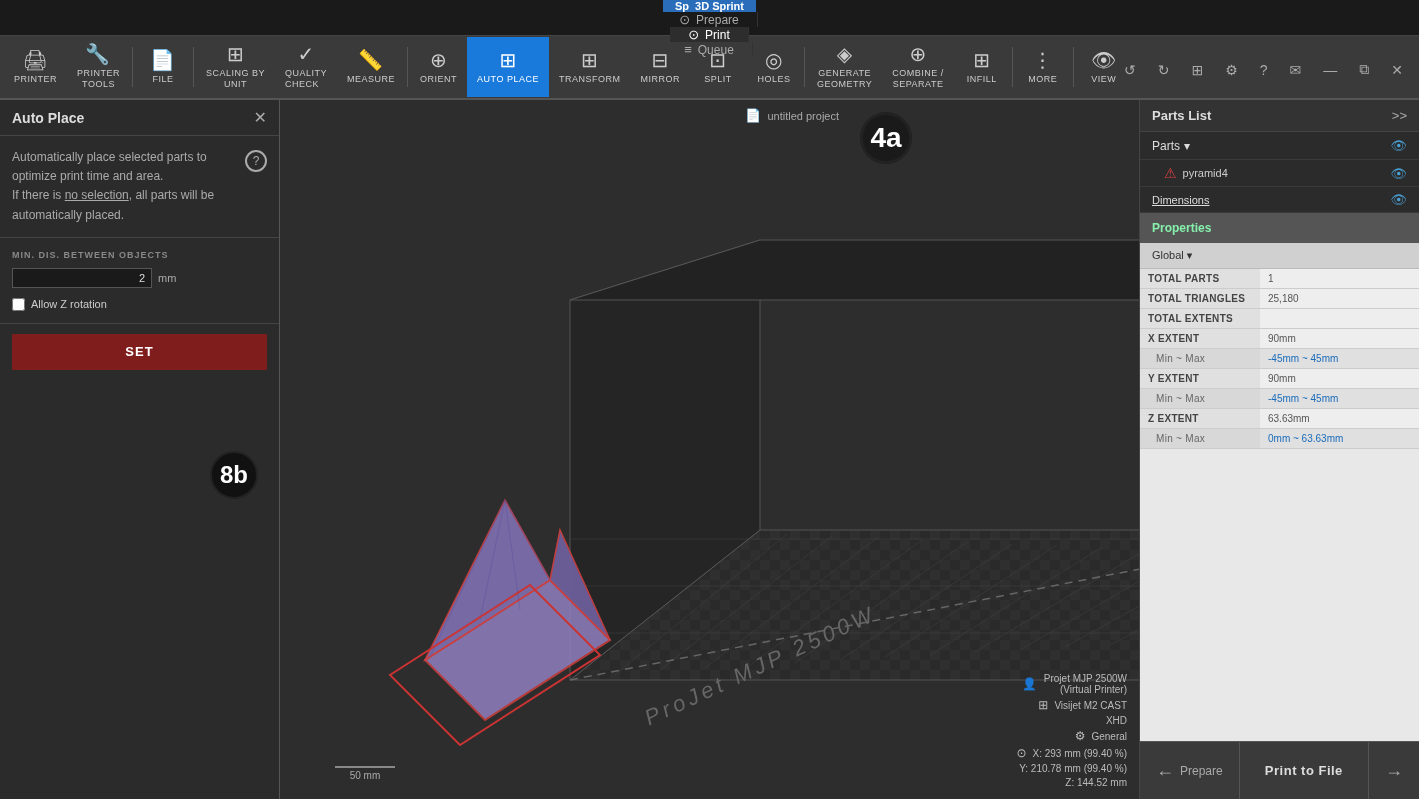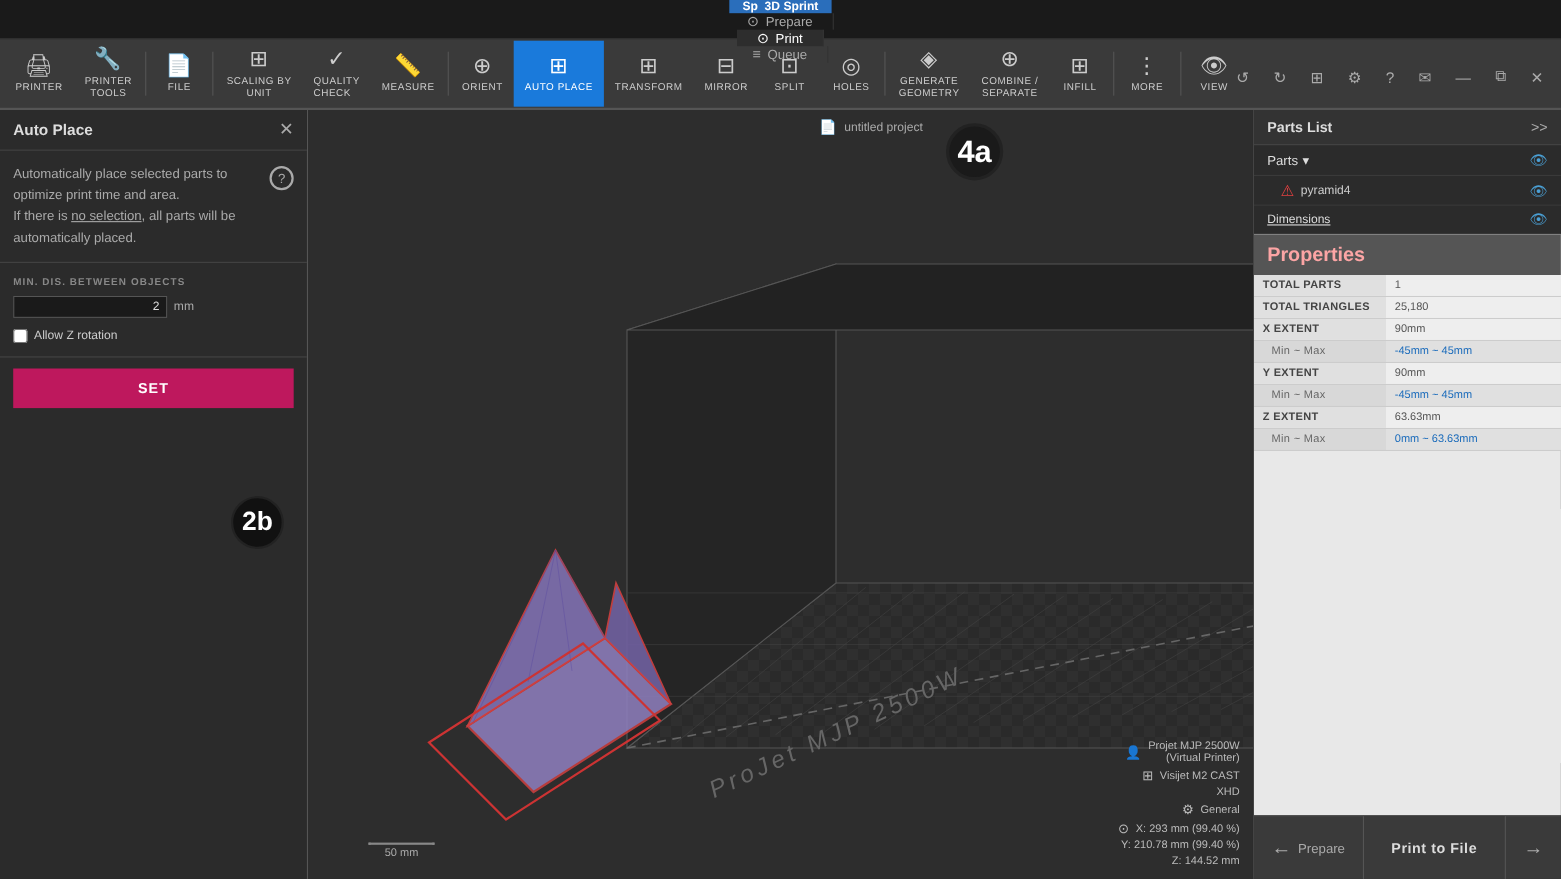--- a/index.html
+++ b/index.html
@@ -55,21 +55,21 @@
     .help-circle { width: 22px; height: 22px; border-radius: 50%; border: 2px solid #aaa; display: flex; align-items: center; justify-content: center; font-size: 12px; color: #aaa; flex-shrink: 0; margin-top: 2px; cursor: pointer; }
     .panel-section { padding: 12px; border-bottom: 1px solid #444; }
     .section-label { font-size: 9px; letter-spacing: 1px; color: #888; margin-bottom: 8px; font-weight: bold; }
     .input-row { display: flex; align-items: center; gap: 6px; }
     .num-input { background: #1a1a1a; border: 1px solid #555; color: #ddd; font-size: 11px; padding: 3px 6px; width: 140px; text-align: right; }
     .unit-label { color: #aaa; font-size: 11px; }
     .checkbox-row { display: flex; align-items: center; gap: 6px; margin-top: 10px; }
     .checkbox-row input { width: 13px; height: 13px; }
     .checkbox-label { color: #ccc; font-size: 11px; }
     .set-btn {
-      margin: 10px 12px; background: #be185d; color: #fff; border: none; height: 36px;
+      margin: 10px 12px; background: #7f1d1d; color: #fff; border: none; height: 36px;
       font-size: 13px; letter-spacing: 1px; cursor: pointer; width: calc(100% - 24px); font-weight: bold;
     }
 
     
     #viewport {
       flex: 1; background: #2d2d2d; position: relative; overflow: hidden;
     }
 
     
     .printer-label {
@@ -121,21 +121,21 @@
     .part-error { color: #e04040; font-size: 14px; }
     .part-name { color: #ccc; font-size: 11px; }
     .part-eye { color: #4a9fd4; font-size: 13px; cursor: pointer; }
     .dim-row { display: flex; align-items: center; justify-content: space-between; padding: 5px 12px; border-bottom: 1px solid #3a3a3a; }
     .dim-label { color: #ddd; font-size: 11px; text-decoration: underline; }
     .dim-eye { color: #4a9fd4; font-size: 13px; cursor: pointer; }
 
     
     .props-section { flex: 1; background: #e8e8e8; overflow-y: auto; }
     .props-header { background: #555; padding: 8px 12px; }
-    .props-title { color: #fca5a5; font-size: 18px; font-weight: bold; }
+    .props-title { color: #86efac; font-size: 12px; font-weight: bold; }
     .props-body { background: #e8e8e8; }
     .props-global-header { padding: 6px 12px; background: #d0d0d0; display: flex; align-items: center; gap: 4px; border-bottom: 1px solid #bbb; }
     .props-global-label { font-size: 11px; color: #333; cursor: pointer; }
     .props-table { width: 100%; }
     .props-row { display: flex; border-bottom: 1px solid #ccc; }
     .props-key { flex: 0 0 120px; padding: 4px 8px; font-size: 10px; font-weight: bold; color: #444; letter-spacing: 0.3px; background: #e0e0e0; }
     .props-val { flex: 1; padding: 4px 8px; font-size: 10px; color: #555; background: #eee; }
     .props-sub { background: #d8d8d8; }
     .props-sub .props-key { background: #d8d8d8; padding-left: 16px; font-weight: normal; color: #666; }
     .props-sub .props-val { background: #e0e0e0; color: #1a6bbb; }
@@ -311,21 +311,21 @@
       </div>
       <div class="checkbox-row">
         <input type="checkbox" style="">
         <span class="checkbox-label">Allow Z rotation</span>
       </div>
     </div>
     <button class="set-btn">SET</button>
 
     
     <div class="num-badge" style="bottom: 300px; left: 210px; position:absolute;">
-      <span>2b</span>
+      <span>8b</span>
     </div>
   </div>
 
   <div id="viewport">
 
     <div class="project-title">
       <span class="project-icon">📄</span>
       <span>untitled project</span>
     </div>
 
@@ -450,32 +450,41 @@
         <span class="dim-label">Dimensions</span>
         <span class="dim-eye">👁</span>
       </div>
     </div>
 
     <div class="props-section">
       <div class="props-header">
         <span class="props-title">Properties</span>
       </div>
       <div class="props-body">
+        <div class="props-global-header">
+          <span class="props-global-label">
+            <span>Global</span> ▾
+          </span>
+        </div>
         <div class="props-table">
 
           <div class="props-row">
             <div class="props-key">TOTAL PARTS</div>
             <div class="props-val">1</div>
           </div>
 
           <div class="props-row">
             <div class="props-key">TOTAL TRIANGLES</div>
             <div class="props-val">25,180</div>
           </div>
 
+          <div class="props-row">
+            <div class="props-key">TOTAL EXTENTS</div>
+            <div class="props-val"></div>
+          </div>
 
           <div class="props-row">
             <div class="props-key">X EXTENT</div>
             <div class="props-val">90mm</div>
           </div>
 
           <div class="props-row props-sub">
             <div class="props-key">Min ~ Max</div>
             <div class="props-val">-45mm ~ 45mm</div>
           </div>

